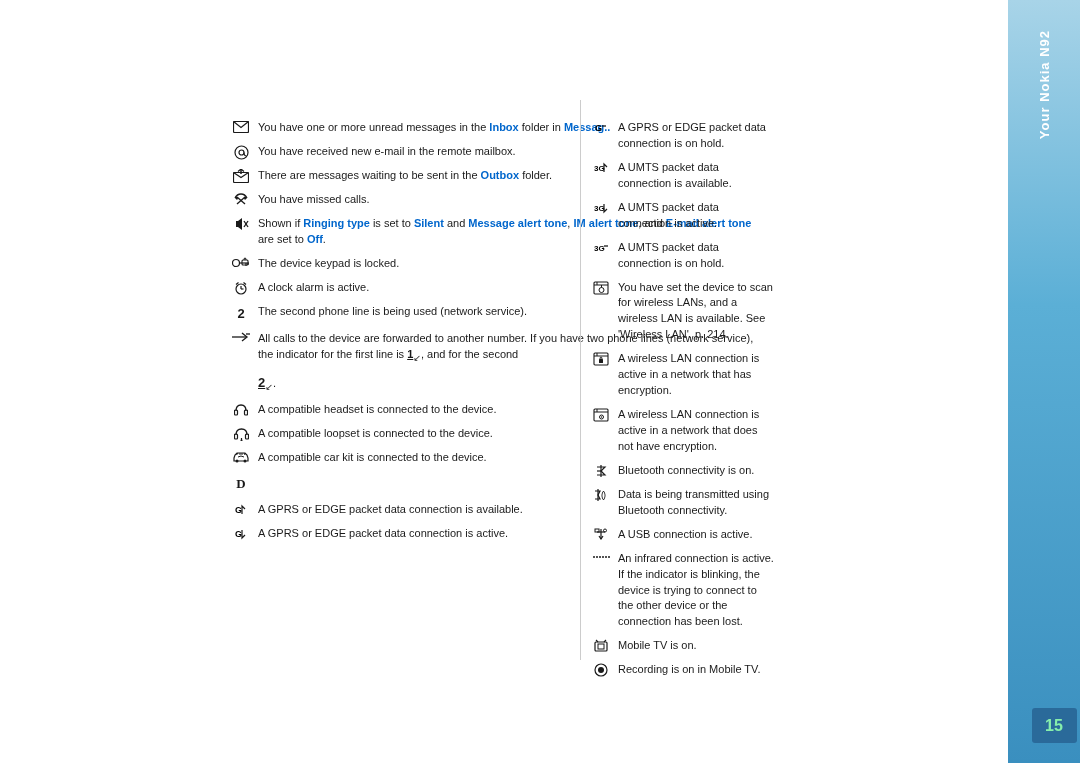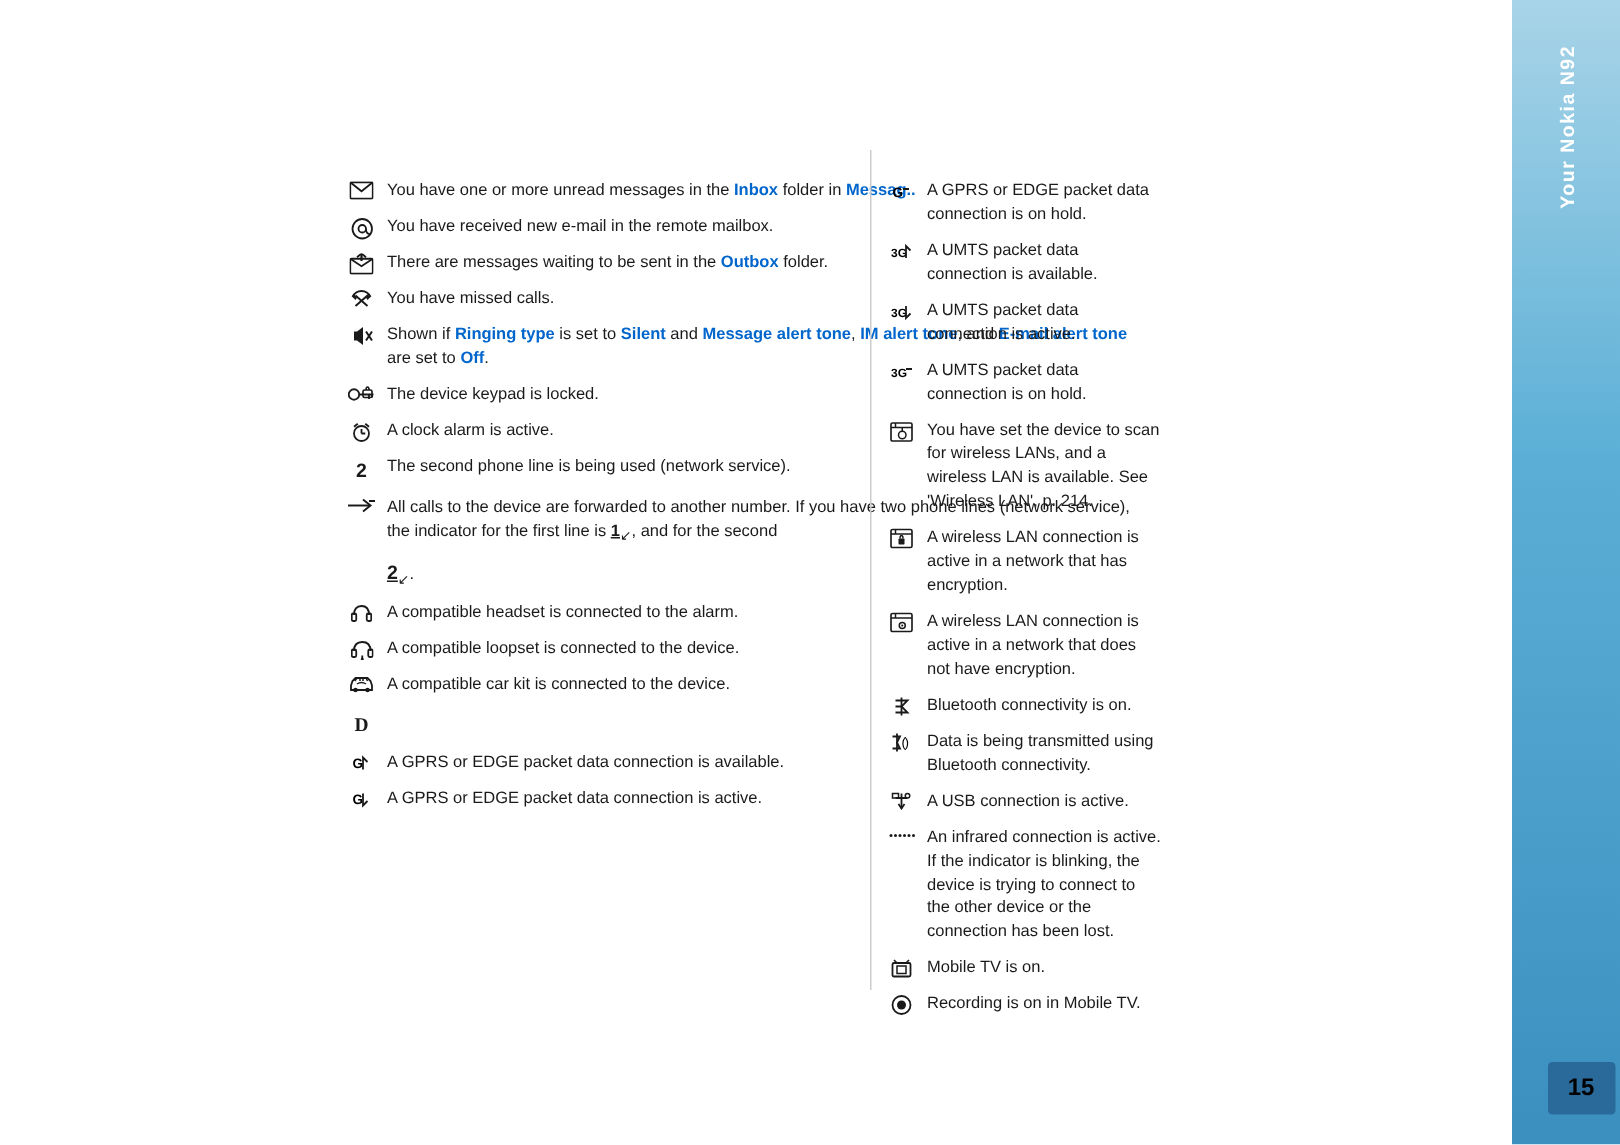--- a/index.html
+++ b/index.html
@@ -58,21 +58,21 @@
       font-weight: bold;
       letter-spacing: 1px;
       margin-top: 30px;
       font-family: Arial, sans-serif;
     }
 
     .page-number-box {
       width: 45px;
       height: 35px;
       background: #2a6a9a;
-      color: #000000;
+      color: #86efac;
       display: flex;
       align-items: center;
       justify-content: center;
       font-size: 16px;
       font-weight: bold;
       margin-bottom: 20px;
       border-radius: 3px;
       margin-left: 20px;
     }
 
@@ -239,21 +239,21 @@
     </div>
 
     <div class="entry">
       <div class="icon-cell">
         <svg width="14" height="14" viewBox="0 0 14 14">
           <path d="M2,8 Q2,2 7,2 Q12,2 12,8" fill="none" stroke="#1a1a1a" stroke-width="1.3"></path>
           <rect x="0.5" y="7" width="3" height="5" rx="1" fill="none" stroke="#1a1a1a" stroke-width="1.2"></rect>
           <rect x="10.5" y="7" width="3" height="5" rx="1" fill="none" stroke="#1a1a1a" stroke-width="1.2"></rect>
         </svg>
       </div>
-      <div class="text-cell">A compatible headset is connected to the alarm.</div>
+      <div class="text-cell">A compatible headset is connected to the device.</div>
     </div>
 
     <div class="entry">
       <div class="icon-cell">
         <svg width="15" height="14" viewBox="0 0 15 14">
           <path d="M2,8 Q2,2 7.5,2 Q13,2 13,8" fill="none" stroke="#1a1a1a" stroke-width="1.3"></path>
           <rect x="0.5" y="7" width="3" height="5" rx="1" fill="none" stroke="#1a1a1a" stroke-width="1.2"></rect>
           <rect x="11.5" y="7" width="3" height="5" rx="1" fill="none" stroke="#1a1a1a" stroke-width="1.2"></rect>
           <line x1="7.5" y1="11" x2="7.5" y2="13.5" stroke="#1a1a1a" stroke-width="1.2"></line>
           <circle cx="7.5" cy="13.5" r="1" fill="#1a1a1a"></circle>

